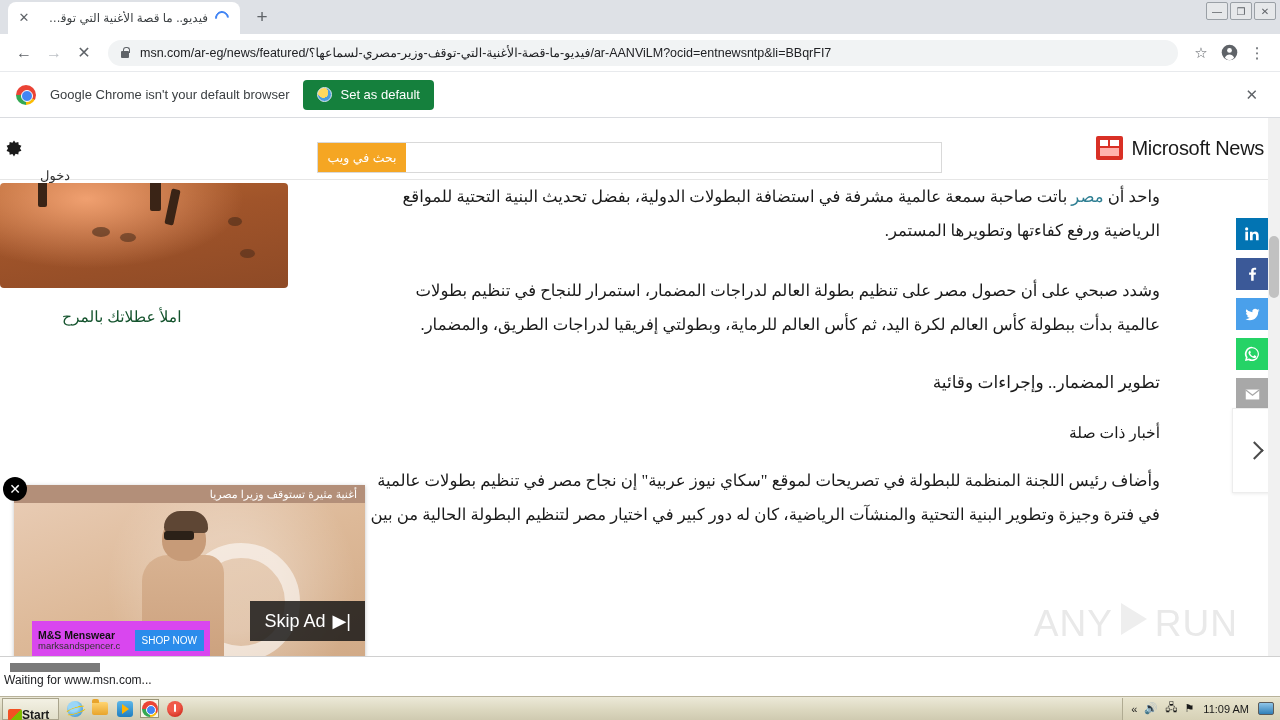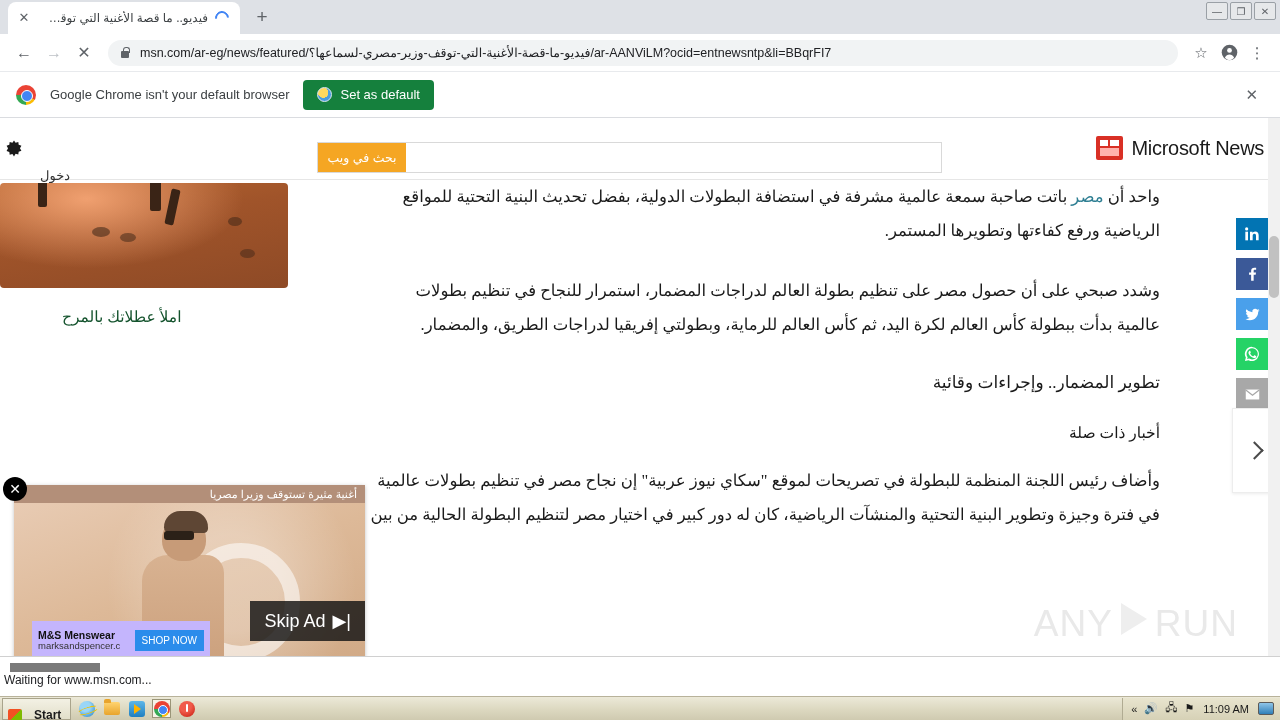--- a/index.html
+++ b/index.html
@@ -304,21 +304,21 @@
     width: 82px; height: 132px; border-radius: 26px 18px 0 0;
     background: linear-gradient(180deg, #d8b291 0%, #c99d79 100%);
   }
   .ad-ring {
     position: absolute; left: 168px; top: 40px;
     width: 118px; height: 118px; border-radius: 50%;
     border: 15px solid rgba(255,255,255,.55);
   }
   .ad-cta {
     position: absolute; left: 18px; bottom: 26px;
-    width: 178px; height: 38px; background: #c4b5fd;
+    width: 178px; height: 38px; background: #d946ef;
     display: flex; align-items: center; padding: 0 6px; gap: 15px;
   }
   .ad-cta-txt { flex: 1 1 auto; line-height: 1.15; overflow: hidden; }
   .ad-brand { font-size: 10.5px; color: #111; font-weight: bold; white-space: nowrap; }
   .ad-domain { font-size: 9.5px; color: #333; white-space: nowrap; }
   .ad-shop {
     background: #2b8ceb; color: #fff; font-size: 10px;
     padding: 5px 7px; white-space: nowrap; cursor: pointer;
   }
   .skipad {
@@ -397,21 +397,21 @@
 
   
   .taskbar {
     position: absolute; left: 0; bottom: 0; width: 1280px; height: 24px;
     background: linear-gradient(180deg, #ece9d8 0%, #dcd8c0 55%, #cfcab0 100%);
     border-top: 1px solid #b8b29a;
     display: flex; align-items: center;
   }
   .start {
     height: 22px; margin: 0 6px 0 2px; padding: 12px 9px 0 5px;
-    display: flex; align-items: center; gap: 12px;
+    display: flex; align-items: center; gap: 0;
     background: linear-gradient(180deg, #f3f1e4 0%, #e2dfca 100%);
     border: 1px solid #a9a48c;
     font-size: 12px; font-weight: bold; color: #1a1a1a;
     cursor: pointer;
   }
   .start-flag {
     width: 14px; height: 12px;
     background:
       linear-gradient(135deg, #f25022 0 50%, #7fba00 50% 100%);
     border-radius: 2px;

